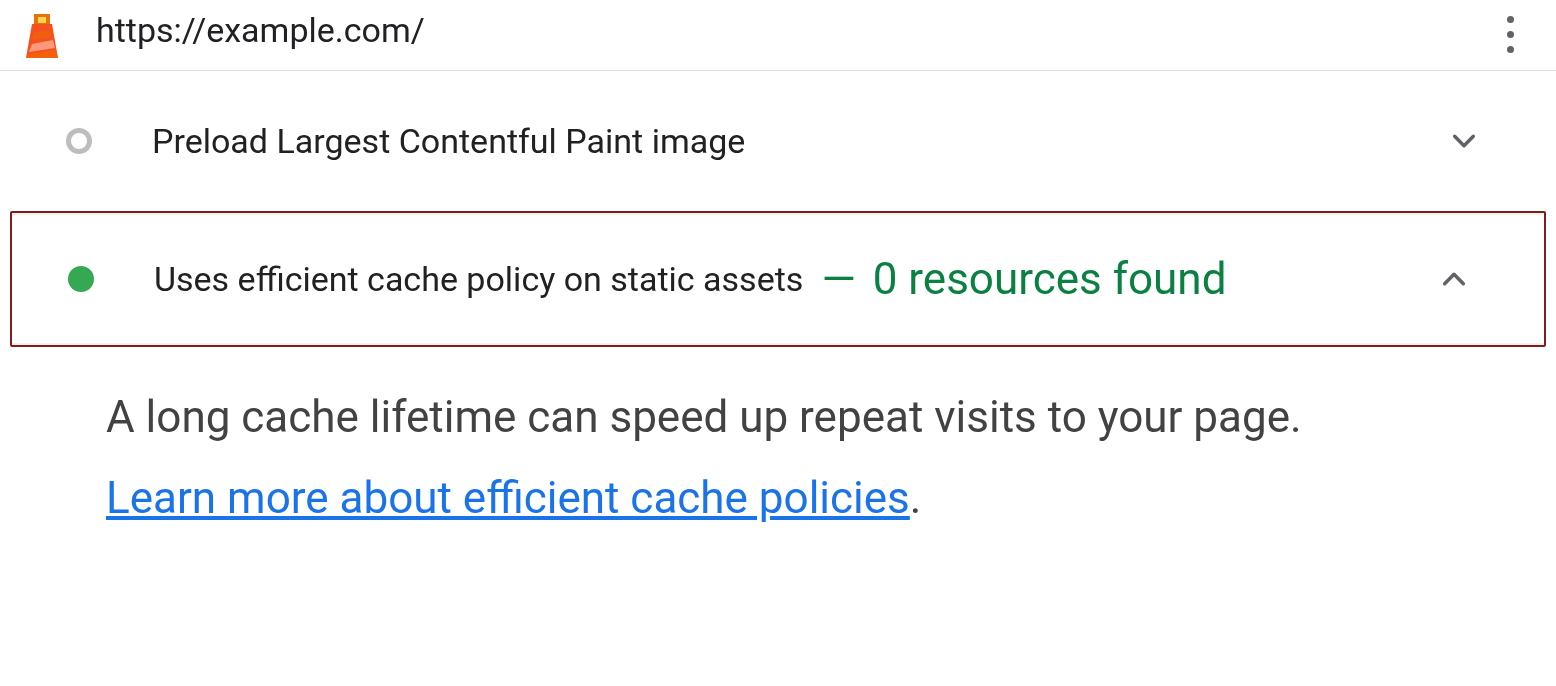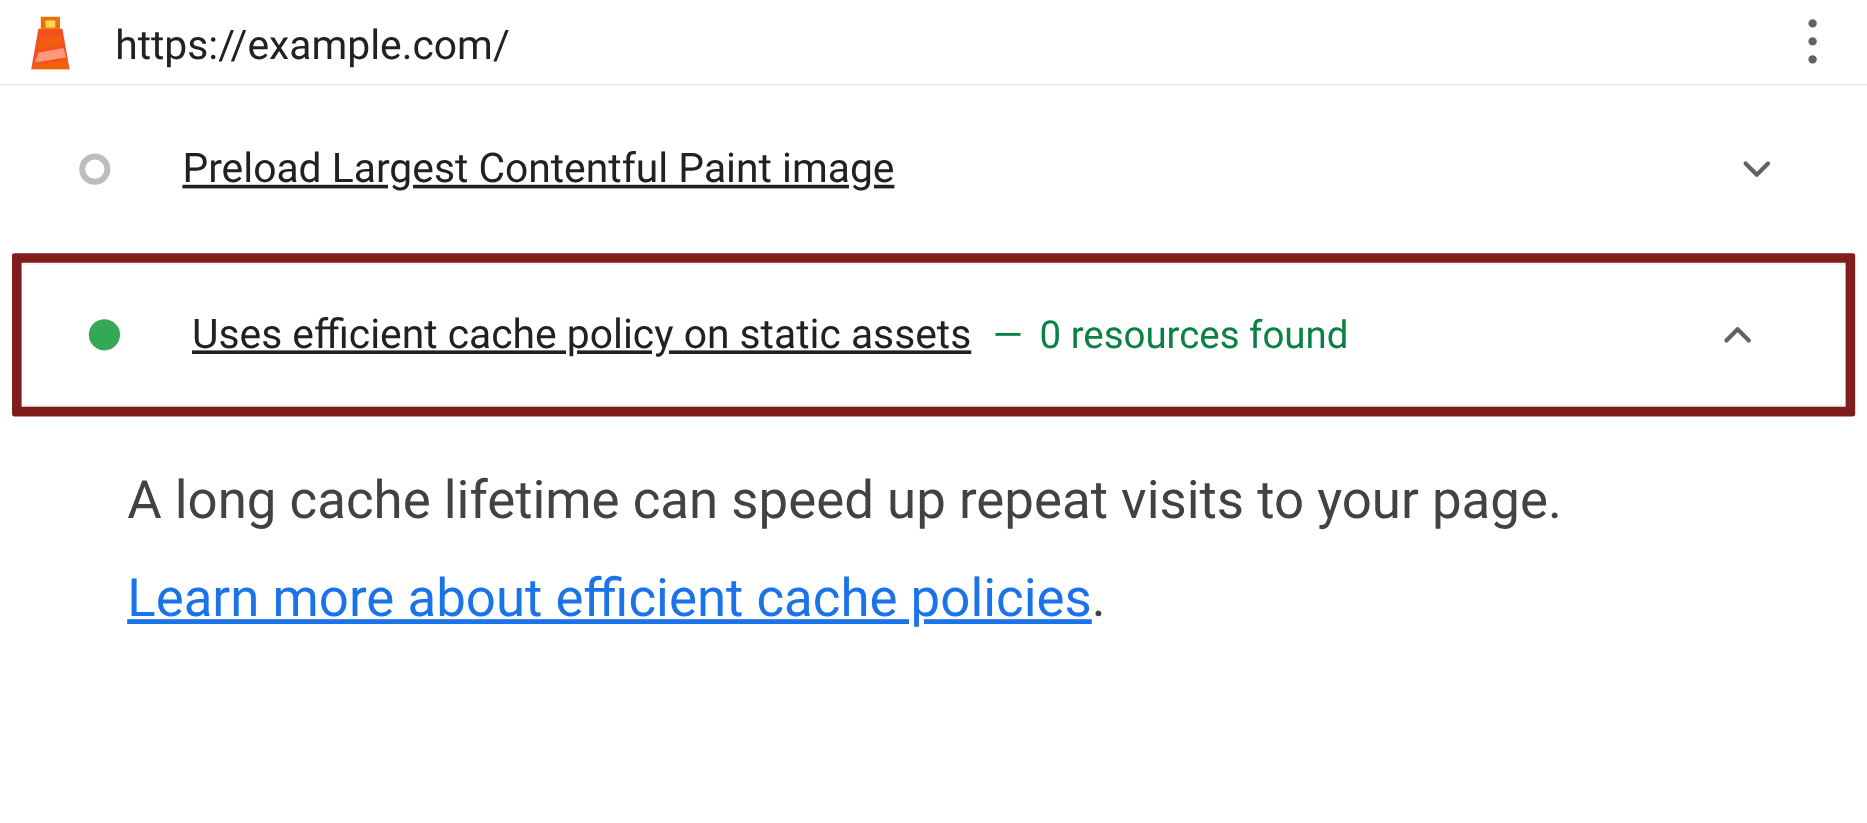--- a/index.html
+++ b/index.html
@@ -8,21 +8,21 @@
       box-sizing: border-box;
     }
     body {
       font-family: -apple-system, BlinkMacSystemFont, "Segoe UI", Roboto, Helvetica, Arial, sans-serif;
       background: #fff;
       width: 1556px;
       color: #202124;
     }
     .header {
       display: flex;
-      align-items: flex-end;
+      align-items: flex-start;
       padding: 10px 18px 12px 18px;
       border-bottom: 1px solid #e0e0e0;
     }
     .lighthouse-logo {
       width: 48px;
       height: 48px;
       flex-shrink: 0;
       margin-right: 30px;
     }
     .url {
@@ -50,21 +50,21 @@
     .content {
       padding: 28px 60px 0 60px;
     }
     .audit-row {
       display: flex;
       align-items: center;
       padding: 22px 0 22px 6px;
       cursor: pointer;
     }
     .audit-row.selected {
-      border: 8px solid #7f1d1d;
+      border: 2px solid #7f1d1d;
       border-radius: 2px;
       padding: 40px 10px 40px 6px;
       margin-top: 28px;
       margin-left: -50px;
       margin-right: -50px;
       padding-left: 56px;
       padding-right: 58px;
       box-shadow: inset 0 -4px 0 -2px #f1f1f1, inset 0 4px 0 -2px #f1f1f1;
     }
     .status-icon {
@@ -80,24 +80,23 @@
     .status-icon.green-dot {
       background: #34a853;
       border-radius: 50%;
       width: 26px;
       height: 26px;
     }
     .audit-title {
       font-size: 34px;
       color: #212121;
       white-space: nowrap;
-      text-decoration: underline;
     }
     .audit-result {
-      font-size: 32px;
+      font-size: 44px;
       color: #0b8043;
       margin-left: 18px;
       white-space: nowrap;
     }
     .dash {
       color: #0b8043;
       margin: 0 6px 0 0;
     }
     .spacer {
       flex: 1;

